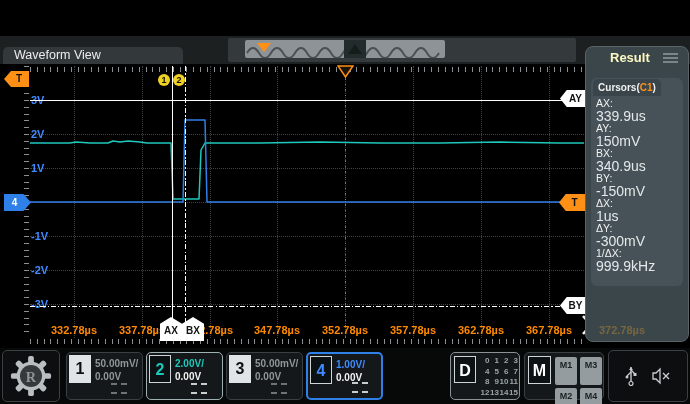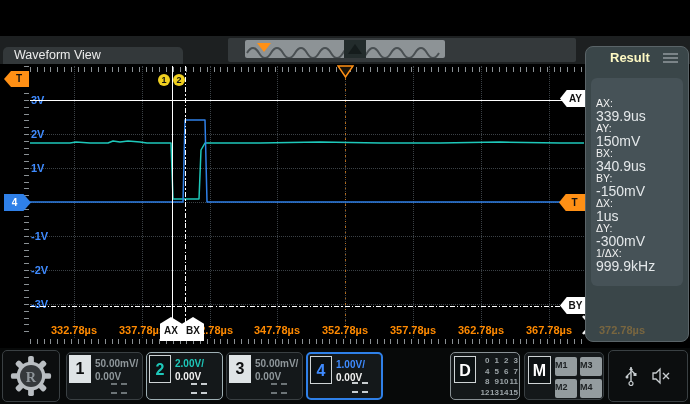--- a/index.html
+++ b/index.html
@@ -119,22 +119,22 @@
   #ch4-box{border:2px solid #2f80e8;}
   #d-box-b{left:450px;top:352px;width:70px;height:48px;border:1px solid #8a9296;}
   #d-tile{position:absolute;left:3px;top:3px;width:22px;height:27px;background:#0c1113;border:1px solid #cfd4d6;
           color:#fff;font-weight:bold;font-size:16px;text-align:center;line-height:27px;box-sizing:border-box;}
   #digit-grid{position:absolute;left:29px;top:3px;width:38px;display:grid;grid-template-columns:repeat(4,1fr);
           color:#9ca4a8;font-size:8px;font-weight:bold;line-height:10.5px;text-align:right;}
   #m-box{left:524px;top:352px;width:80px;height:48px;}
   #m-tile{position:absolute;left:3px;top:3px;width:23px;height:28px;background:#0c1113;border:1px solid #cfd4d6;
           color:#fff;font-weight:bold;font-size:16px;text-align:center;line-height:28px;box-sizing:border-box;}
   #m-grid{position:absolute;left:30px;top:4px;display:grid;grid-template-columns:22px 22px;gap:3px;}
-  .mbtn{width:22px;height:19px;background:#949c9f;border-radius:2px;color:#1c2022;font-weight:bold;
-        font-size:9px;line-height:17px;}
+  .mbtn{width:22px;height:28px;background:#949c9f;border-radius:2px;color:#1c2022;font-weight:bold;
+        font-size:9px;text-align:center;line-height:17px;}
   #io-box{left:608px;top:350px;width:80px;height:52px;background:#0c0e0f;display:flex;align-items:center;
           justify-content:center;gap:14px;}
 </style>
 </head>
 <body>
 
 <div id="screen">
 
   <div id="hdr" class="abs"></div>
   <div id="brand" class="abs">RIGOL</div>
@@ -284,20 +284,21 @@
   </div>
 
   <div id="panel" class="abs"></div>
   <div id="panel-title" class="abs">Result</div>
   <div id="panel-burger" class="abs">
       <div></div>
       <div></div>
       <div></div>
     </div>
   <div id="rcard" class="abs"></div>
+  <div id="rtab" class="abs"><span>Cursors(</span><span class="c1">C1</span><span>)</span></div>
   <div id="ritems" class="abs">
     <div class="rlabel">AX:</div>
     <div class="rvalue">339.9us</div>
     <div class="rlabel">AY:</div>
     <div class="rvalue">150mV</div>
     <div class="rlabel">BX:</div>
     <div class="rvalue">340.9us</div>
     <div class="rlabel">BY:</div>
     <div class="rvalue">-150mV</div>
     <div class="rlabel">ΔX:</div>

